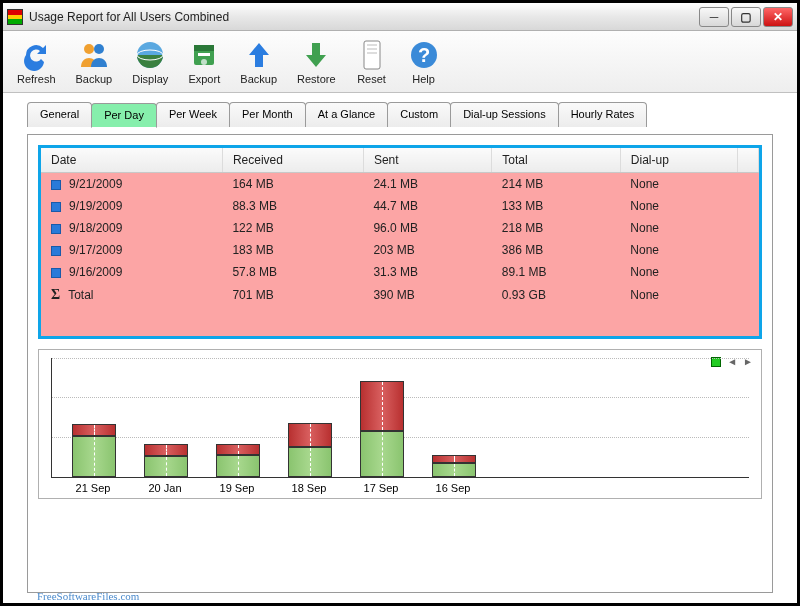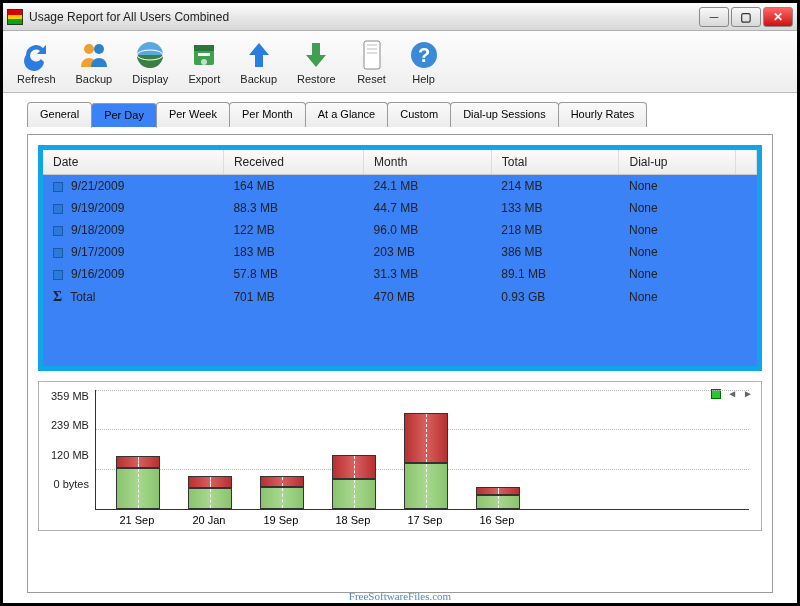--- a/index.html
+++ b/index.html
@@ -14,26 +14,26 @@
 .win-btn { width: 30px; height: 20px; border: 1px solid #888; border-radius: 3px; background: linear-gradient(#f8f8f8, #d8d8d8); display: flex; align-items: center; justify-content: center; font-family: Arial; font-weight: bold; color: #333; cursor: pointer; }
 .win-btn.close { background: linear-gradient(#f66, #c11); color: #fff; }
 
 .toolbar { height: 62px; background: linear-gradient(#fdfdfd, #eee); border-bottom: 1px solid #c0c0c0; display: flex; align-items: center; padding: 4px 10px; gap: 12px; }
 .tool-item { display: flex; flex-direction: column; align-items: center; gap: 2px; cursor: pointer; padding: 2px 4px; }
 .tool-item .ticon { width: 32px; height: 32px; display: flex; align-items: center; justify-content: center; }
 .tool-item .tlabel { font-size: 11px; color: #222; }
 
 .tabs-row { display: flex; padding: 8px 24px 8px 24px; gap: 0; }
 .tab { padding: 5px 12px 6px 12px; border: 1px solid #9a9a9a; border-bottom: none; background: linear-gradient(#fafafa, #ececec); font-size: 11px; cursor: pointer; border-radius: 4px 4px 0 0; position: relative; top: 1px; }
-.tab.active { background: #3b82f6; z-index: 2; font-weight: normal; top: 2px; border-bottom: 1px solid #fff; }
+.tab.active { background: #86efac; z-index: 2; font-weight: normal; top: 2px; border-bottom: 1px solid #fff; }
 .tab + .tab { margin-left: -1px; }
 
 .tab-content { margin: 0 24px 10px 24px; border: 1px solid #9a9a9a; background: #fff; flex: 1; display: flex; flex-direction: column; padding: 10px; gap: 10px; }
 
-.grid-box { border: 5px solid #0ea5e9; height: 226px; overflow: auto; background: #3b82f6; }
+.grid-box { border: 3px solid #0ea5e9; height: 194px; overflow: auto; background: #fca5a5; }
 table { width: 100%; border-collapse: collapse; font-size: 12px; }
 thead th { text-align: left; font-weight: normal; padding: 5px 10px; background: linear-gradient(#fbfbfb, #ececec); border-bottom: 1px solid #c8c8c8; border-right: 1px solid #dcdcdc; color: #222; }
 tbody td { padding: 4px 10px; color: #222; }
 .row-icon { width: 10px; height: 10px; display: inline-block; background: #2a7ad9; border: 1px solid #1a5aa9; margin-right: 8px; vertical-align: middle; }
 .sigma { font-family: "Times New Roman", serif; font-weight: bold; font-size: 14px; margin-right: 8px; }
 
 .chart-box { border: 1px solid #b0b0b0; height: 150px; background: #fff; padding: 8px 12px 4px 12px; position: relative; }
 .chart-ctrl { position: absolute; right: 8px; top: 6px; display: flex; gap: 6px; align-items: center; }
 .chart-ctrl .sq { width: 10px; height: 10px; border: 1px solid #060; background: #2c2; }
 .chart-ctrl .tri { font-size: 10px; color: #666; cursor: pointer; }
@@ -43,21 +43,21 @@
 .grid-line { position: absolute; left: 0; right: 0; border-top: 1px dotted #bbb; }
 .bars { display: flex; align-items: flex-end; gap: 28px; padding-left: 20px; height: 100px; position: relative; z-index: 2; }
 .bar-group { width: 44px; display: flex; flex-direction: column-reverse; align-items: center; position: relative; }
 .bar-seg { width: 44px; border: 1px solid #333; position: relative; }
 .bar-seg::before { content: ""; position: absolute; left: 50%; top: 0; bottom: 0; border-left: 1px dashed #fff; }
 .seg-recv { background: linear-gradient(to right, #8ac46f, #a8d88e, #8ac46f); }
 .seg-sent { background: linear-gradient(to right, #b83030, #d96060, #b83030); }
 .x-labels { display: flex; gap: 28px; padding-left: 20px; margin-left: 52px; margin-top: 4px; font-size: 11px; }
 .x-labels span { width: 44px; text-align: center; }
 
-.watermark { position: absolute; bottom: 4px; left: 0; right: 0; text-align: center; font-size: 11px; color: #4a8acc; font-family: "Comic Sans MS", cursive; }
+.watermark { position: absolute; bottom: 4px; left: 0; right: 0; text-align: left; font-size: 11px; color: #4a8acc; font-family: "Comic Sans MS", cursive; padding-left: 37px; }
 </style>
 </head>
 <body>
 
 <div class="window">
 
   <div class="titlebar">
     <div class="app-icon"></div>
     <div class="title-text">Usage Report for All Users Combined</div>
     <div class="win-controls">
@@ -156,21 +156,21 @@
     </div>
 
   <div class="tab-content">
 
     <div class="grid-box">
       <table>
         <thead>
             <tr id="thead-row">
               <th>Date</th>
               <th>Received</th>
-              <th>Month</th>
+              <th>Sent</th>
               <th>Total</th>
               <th>Dial-up</th>
               <th style="width: 18px;"></th>
             </tr>
           </thead>
         <tbody id="tbody">
             <tr>
               <td><span class="row-icon"></span>9/21/2009</td>
               <td>164 MB</td>
               <td>24.1 MB</td>
@@ -206,42 +206,36 @@
               <td><span class="row-icon"></span>9/16/2009</td>
               <td>57.8 MB</td>
               <td>31.3 MB</td>
               <td>89.1 MB</td>
               <td>None</td>
               <td></td>
             </tr>
             <tr>
               <td><span class="sigma">Σ</span>Total</td>
               <td>701 MB</td>
-              <td>470 MB</td>
+              <td>390 MB</td>
               <td>0.93 GB</td>
               <td>None</td>
               <td></td>
             </tr>
           </tbody>
       </table>
     </div>
 
     <div class="chart-box">
       <div class="chart-ctrl">
         <span class="sq"></span>
         <span class="tri">◄</span>
         <span class="tri">►</span>
       </div>
       <div class="chart-area">
-        <div class="yaxis" id="yaxis">
-            <span>359 MB</span>
-            <span>239 MB</span>
-            <span>120 MB</span>
-            <span>0 bytes</span>
-          </div>
         <div style="flex:1; display:flex; flex-direction:column;">
           <div class="plot" id="plot">
             <div class="grid-line" style="bottom:33%"></div>
             <div class="grid-line" style="bottom:66%"></div>
             <div class="grid-line" style="bottom:99%"></div>
             <div class="bars" id="bars">
                 <div class="bar-group">
                   <div class="bar-seg seg-recv" style="height:41px"></div>
                   <div class="bar-seg seg-sent" style="height:12.425px"></div>
                 </div>

